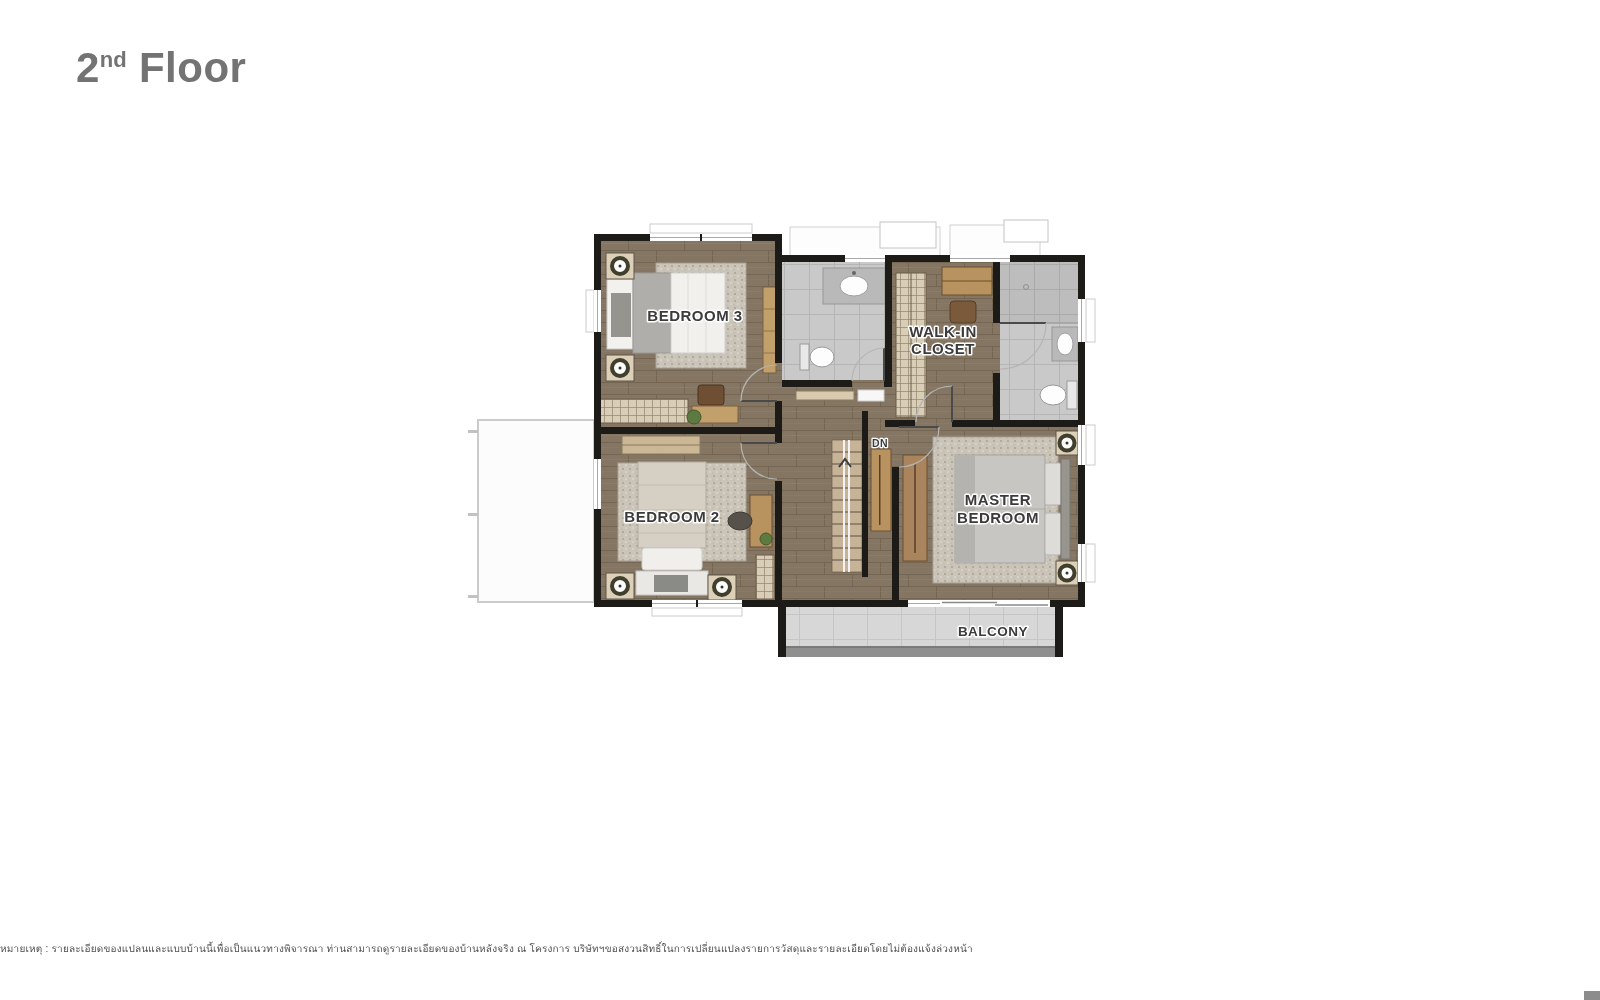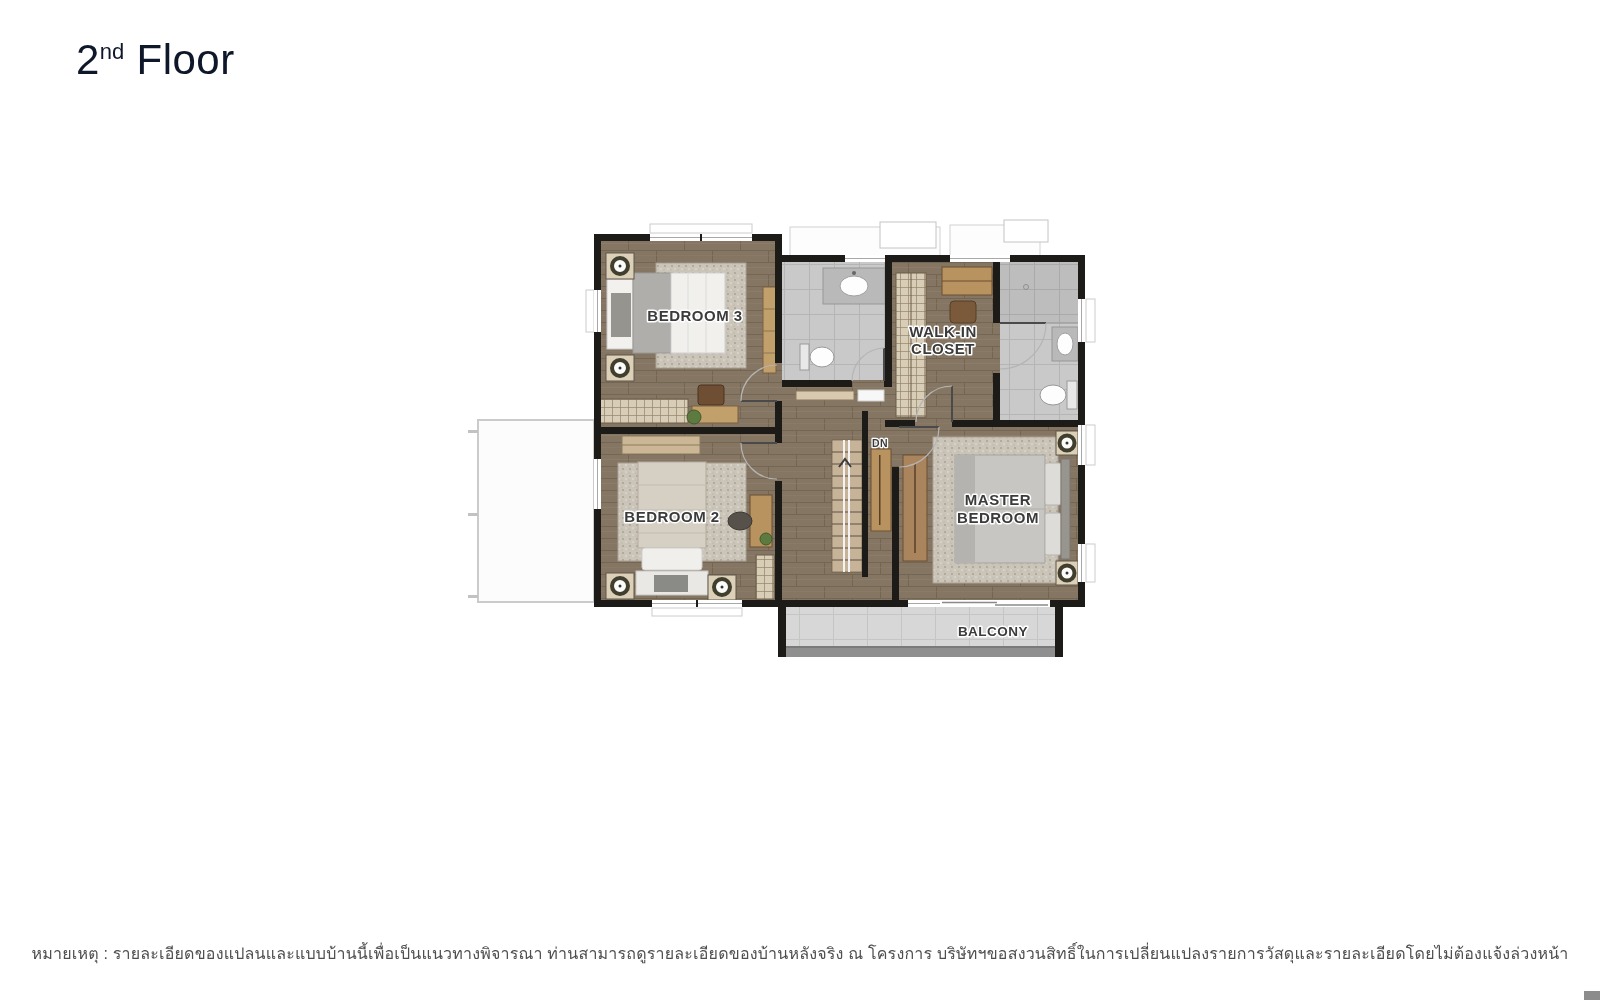--- a/index.html
+++ b/index.html
@@ -1,28 +1,28 @@
 <!DOCTYPE html>
 <html><head>
 <meta charset="utf-8">
 <style>
   html,body{margin:0;padding:0;}
   body{
     width:1600px;height:1000px;position:relative;overflow:hidden;
     background:#ffffff;font-family:"Liberation Sans",sans-serif;
   }
   .page-title{
-    position:absolute;left:76px;top:36px;margin:0;
-    font-size:42px;font-weight:normal;color:#0f172a;letter-spacing:.5px;
+    position:absolute;left:76px;top:44px;margin:0;
+    font-size:42px;font-weight:bold;color:#737373;letter-spacing:.5px;
   }
   .page-title sup{font-size:22px;vertical-align:super;letter-spacing:0;}
   .plan-svg{position:absolute;left:460px;top:215px;width:640px;height:460px;}
   .disclaimer{
-    position:absolute;left:0;right:0;top:941px;text-align:center;
-    font-size:16px;color:#4f4f4f;letter-spacing:.2px;
+    position:absolute;left:0;right:0;top:941px;text-align:left;
+    font-size:10px;color:#4f4f4f;letter-spacing:.2px;
   }
   .corner-mark{
     position:absolute;right:0;bottom:0;width:16px;height:9px;background:#8c8c8c;
   }
   .lbl{
     font-family:"Liberation Sans",sans-serif;font-weight:bold;fill:#3b3b3b;
     letter-spacing:.5px;paint-order:stroke;stroke:#ffffff;stroke-width:3px;
     stroke-linejoin:round;text-anchor:middle;
   }
   .lbl-room{font-size:15px;}

